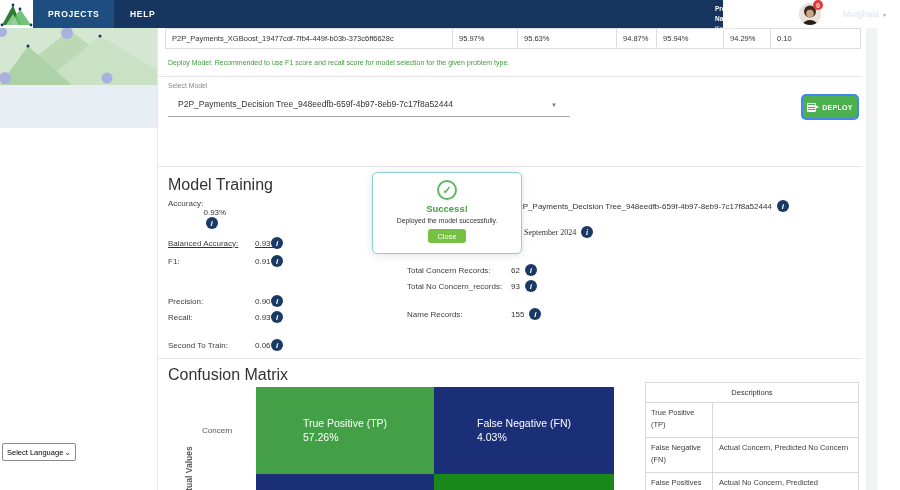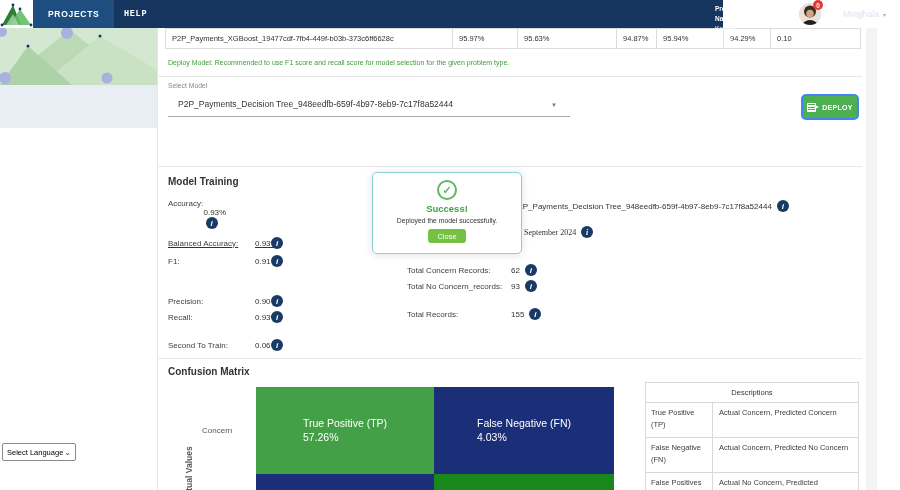--- a/index.html
+++ b/index.html
@@ -8,21 +8,21 @@
     position:relative; overflow:hidden; background:#ffffff;
     font-family:"Liberation Sans", sans-serif; color:#333;
   }
 
   
   .navbar { position:absolute; left:0; top:0; width:723px; height:28px; background:#17365f; z-index:30; }
   .logo-box { position:absolute; left:0; top:0; width:33px; height:28px; background:#fff; }
   .nav-item { position:absolute; top:0; height:28px; display:flex; align-items:center;
     color:#fff; font-weight:bold; font-size:8.5px; letter-spacing:.7px; padding:0 15px; cursor:pointer; }
   .nav-projects { left:33px; background:#1e4d80; }
-  .nav-help { left:109px;font-family:Liberation Mono, monospace; }
+  .nav-help { left:115px; }
   .project-info { position:absolute; left:715px; top:3.5px; color:#fff; font-size:6.5px; line-height:1.6; }
   .project-info .l1 { font-weight:bold; }
   .avatar { position:absolute; left:799px; top:3px; width:22px; height:22px; border-radius:50%;
     overflow:hidden; background:#e9e2d8; cursor:pointer; }
   .badge { position:absolute; left:813px; top:0px; min-width:10px; height:10px; border-radius:5px;
     background:#e53935; color:#fff; font-size:6.5px; font-weight:bold; display:flex;
     align-items:center; justify-content:center; padding:0 2px; z-index:31; }
   .user-menu { position:absolute; left:843px; top:0; height:28px; display:flex; align-items:center;
     gap:4px; color:#dbe4f0; font-size:8.5px; cursor:pointer; }
   .user-caret { font-size:6px; color:#9fb3cf; }
@@ -60,21 +60,21 @@
     border-radius:3px; box-shadow:0 0 0 2px #4285f4; display:flex; align-items:center;
     justify-content:center; gap:4px; cursor:pointer; }
   .deploy-btn .lbl { color:#fff; font-weight:bold; font-size:7px; letter-spacing:.3px; }
   .deploy-icon { width:11px; height:11px; position:relative; }
   .deploy-icon .doc { position:absolute; left:0; top:1px; width:9px; height:9px; background:#fff; border-radius:1px; }
   .deploy-icon .doc i { display:block; height:1px; background:#4caf50; margin:1.5px 1px 0 1px; }
   .deploy-icon .arr { position:absolute; right:-1px; top:3px; width:0; height:0;
     border-top:2.5px solid transparent; border-bottom:2.5px solid transparent; border-left:4px solid #fff; }
 
   
-  .section-heading { position:absolute; font-size:10px; font-weight:bold; color:#333; }
+  .section-heading { position:absolute; font-size:16px; font-weight:normal; color:#333; }
   .mt-heading { left:168px; top:176px; }
   .cm-heading { left:168px; top:366px; }
 
   .metric-row { position:absolute; left:168px; display:flex; align-items:center; font-size:8px; }
   .metric-row .m-label { width:87px; color:#3d3d3d; font-weight:500; }
   .metric-row .m-value { width:16px; color:#333; }
   .detail-row { position:absolute; display:flex; align-items:center; font-size:8px; }
   .detail-row .m-label { width:104px; color:#3d3d3d; font-weight:500; }
   .detail-row .m-value { color:#333; margin-right:5px; }
   .info-icon { display:inline-flex; width:12px; height:12px; border-radius:50%; background:#1a3a66;
@@ -252,21 +252,21 @@
   <span class="m-label">Total Concern Records:</span>
   <span class="m-value">62</span>
   <span class="info-icon">i</span>
 </div>
 <div class="detail-row dr4">
   <span class="m-label">Total No Concern_records:</span>
   <span class="m-value">93</span>
   <span class="info-icon">i</span>
 </div>
 <div class="detail-row dr5">
-  <span class="m-label">Total Records:</span>
+  <span class="m-label">Name Records:</span>
   <span class="m-value">155</span>
   <span class="info-icon">i</span>
 </div>
 
 <div class="modal">
   <div class="check">✓</div>
   <div class="title">Success!</div>
   <div class="msg">Deployed the model successfully.</div>
   <div class="close-btn">Close</div>
 </div>
@@ -291,21 +291,20 @@
     </div>
   </div>
   <div class="cm-cell" style="background-color: rgb(27, 46, 120);"></div>
   <div class="cm-cell" style="background-color: rgb(26, 135, 26);"></div>
 </div>
 
 <div class="desc-table">
   <div class="desc-header">Descriptions</div>
   <div class="desc-row">
     <div class="desc-term">True Positive (TP)</div>
-    <div class="desc-def">Actual Concern, Predicted Concern</div>
   </div>
   <div class="desc-row">
     <div class="desc-term">False Negative (FN)</div>
     <div class="desc-def">Actual Concern, Predicted No Concern</div>
   </div>
   <div class="desc-row">
     <div class="desc-term">False Positives</div>
     <div class="desc-def">Actual No Concern, Predicted</div>
   </div>
 </div>

